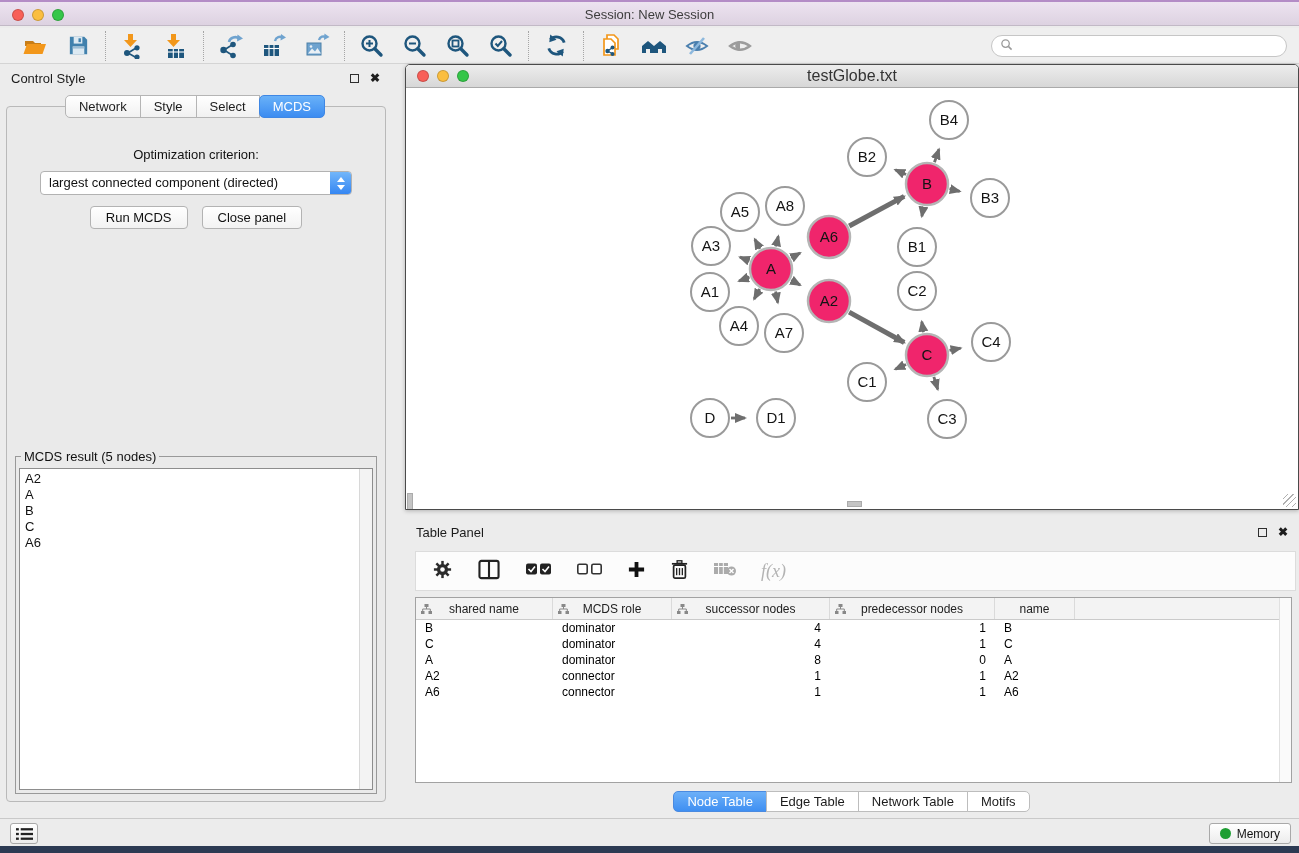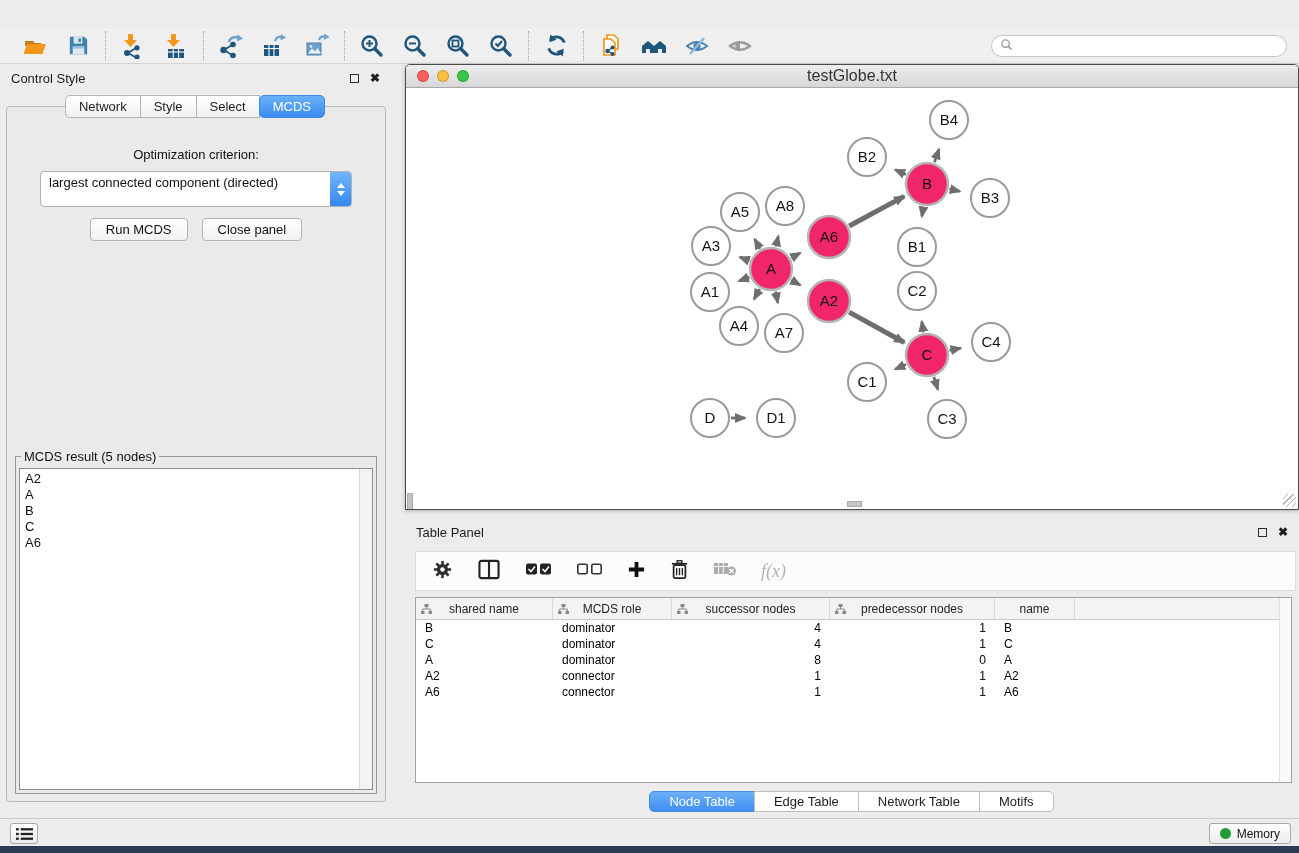--- a/index.html
+++ b/index.html
@@ -36,21 +36,21 @@
   .control-panel{position:absolute;left:0;top:64px;width:391px;height:744px;}
   .cp-tabs{position:absolute;left:0;top:31px;width:100%;display:flex;justify-content:center;z-index:3;}
   .cp-tab{background:linear-gradient(#ffffff,#f1f1f1);border:1px solid #b5b5b5;margin-left:-1px;
     padding:3px 13px;font-size:13px;color:#1c1c1c;}
   .cp-tab:first-child{border-radius:5px 0 0 5px;}
   .cp-tab:last-child{border-radius:0 5px 5px 0;}
   .cp-tab.active{background:linear-gradient(#69b1f8,#3c8cf1);border-color:#3f87e4;color:#fff;border-radius:5px;}
   .cp-body{position:absolute;left:6px;right:5px;top:42px;bottom:6px;border:1px solid #b9b9b9;
     border-radius:4px;background:#eaeaea;}
   .opt-label{text-align:center;margin-top:40px;font-size:13px;color:#111;}
-  .dropdown{margin:9px auto 0 auto;width:312px;height:36px;background:#fff;border:1px solid #b2b2b2;
+  .dropdown{margin:9px auto 0 auto;width:312px;height:24px;background:#fff;border:1px solid #b2b2b2;
     border-radius:4px;display:flex;overflow:hidden;justify-content:flex-end;}
   .dropdown .dd-text{flex:1;font-size:13px;line-height:22px;padding-left:8px;color:#111;
     white-space:nowrap;overflow:hidden;}
   .dd-spin{width:21px;background:linear-gradient(#72b6fa,#3586f2);display:flex;flex-direction:column;
     align-items:center;justify-content:center;gap:3px;}
   .tri-up{width:0;height:0;border-left:4px solid transparent;border-right:4px solid transparent;border-bottom:5px solid #fff;}
   .tri-dn{width:0;height:0;border-left:4px solid transparent;border-right:4px solid transparent;border-top:5px solid #fff;}
   .btn-row{display:flex;justify-content:center;gap:14px;margin-top:11px;}
   .btn{background:linear-gradient(#ffffff,#f2f2f2);border:1px solid #b3b3b3;border-radius:4px;
     font-size:13px;color:#111;padding:3px 15px;font-family:inherit;}
@@ -81,39 +81,47 @@
   .fx{font-family:"Liberation Serif",serif;font-style:italic;font-size:18px;color:#b3b3b3;}
   .tp-table{position:absolute;left:10px;right:7px;top:79px;bottom:35px;background:#fff;border:1px solid #a2a2a2;overflow:hidden;}
   .thead{display:flex;height:22px;background:#f3f3f3;border-bottom:1px solid #cacaca;}
   .th{position:relative;display:flex;align-items:center;justify-content:center;font-size:12px;color:#222;
     border-right:1px solid #dadada;}
   .th .tree{position:absolute;left:5px;top:6px;}
   .tr{display:flex;height:16px;align-items:center;}
   .td{font-size:12px;color:#000;padding:0 9px;white-space:nowrap;overflow:hidden;}
   .tbl-scroll{position:absolute;right:0;top:0;bottom:0;width:12px;background:#fafafa;border-left:1px solid #e0e0e0;}
   .tp-tabs{position:absolute;left:0;right:0;bottom:6px;display:flex;justify-content:center;}
-  .tp-tab{background:#fff;border:1px solid #bdbdbd;margin-left:-1px;padding:2px 19px;font-size:13px;color:#1c1c1c;}
+  .tp-tab{background:#fff;border:1px solid #bdbdbd;margin-left:-1px;padding:2px 13px;font-size:13px;color:#1c1c1c;}
   .tp-tab:first-child{border-radius:5px 0 0 5px;}
   .tp-tab:last-child{border-radius:0 5px 5px 0;}
   .tp-tab.active{background:linear-gradient(#6cb0f8,#3f8ff2);border-color:#4a8ae0;color:#fff;}
 
   
   .statusbar{position:absolute;left:0;top:818px;width:100%;height:28px;background:#ececec;border-top:1px solid #c9c9c9;}
   .list-btn{position:absolute;left:10px;top:4px;width:28px;height:21px;background:linear-gradient(#fff,#ececec);
     border:1px solid #a9a9a9;border-radius:3px;display:flex;align-items:center;justify-content:center;}
   .memory-btn{position:absolute;right:8px;top:4px;height:21px;background:linear-gradient(#fff,#ececec);
     border:1px solid #a9a9a9;border-radius:3px;display:flex;align-items:center;gap:6px;padding:0 10px;font-size:12px;color:#111;}
   .mem-dot{width:11px;height:11px;border-radius:50%;background:#1e9e33;}
   .desktop-strip{position:absolute;left:0;top:846px;width:100%;height:7px;background:#2c3a53;}
 </style>
 </head>
 <body>
 
 <div id="root">
 
+  <div class="titlebar">
+    <div class="traffic">
+      <span class="light red"></span>
+      <span class="light yellow"></span>
+      <span class="light green"></span>
+    </div>
+    <div class="title-text">Session: New Session</div>
+  </div>
 
   <div class="toolbar">
     <div class="tgroup">
       <div class="tbtn">
         <svg width="26" height="26" viewBox="0 0 26 26">
             <path d="M3 8 h8 l2 2 h6 v3 H3z" fill="#c87d17"></path>
             <path d="M1.5 21 L5 11 h19 l-3.5 10z" fill="#f2971b"></path>
           </svg>
       </div>
       <div class="tbtn">

